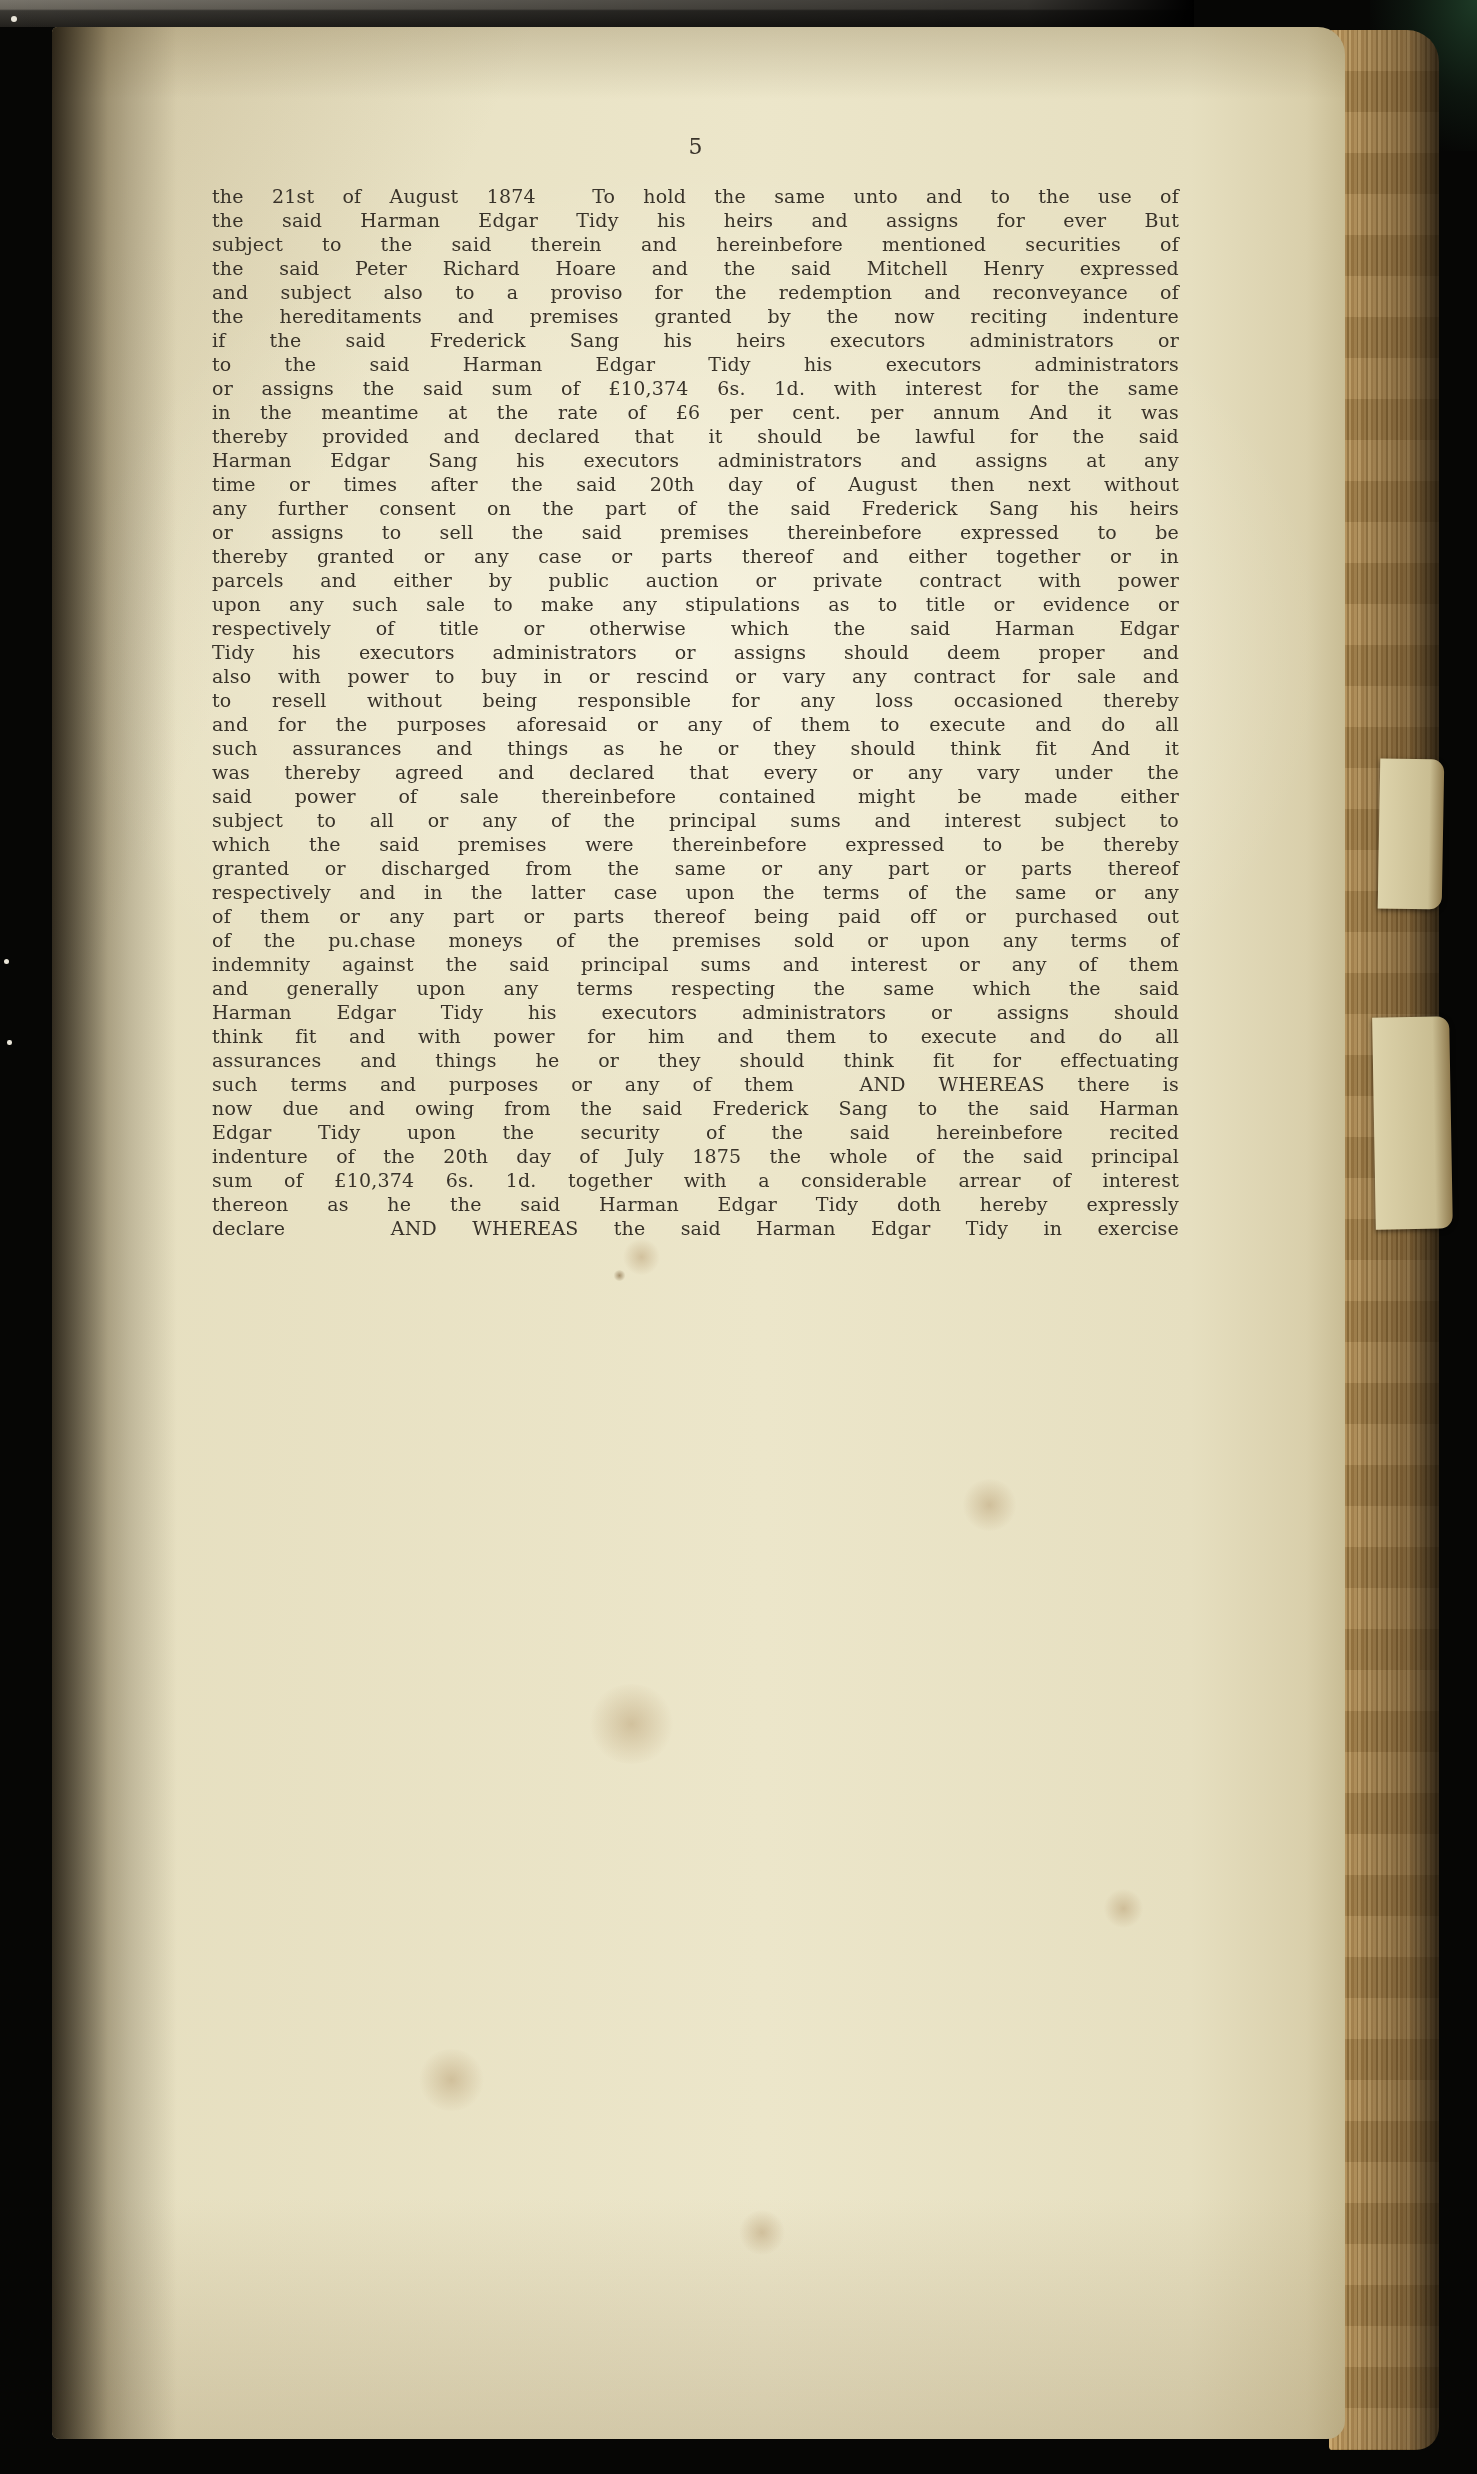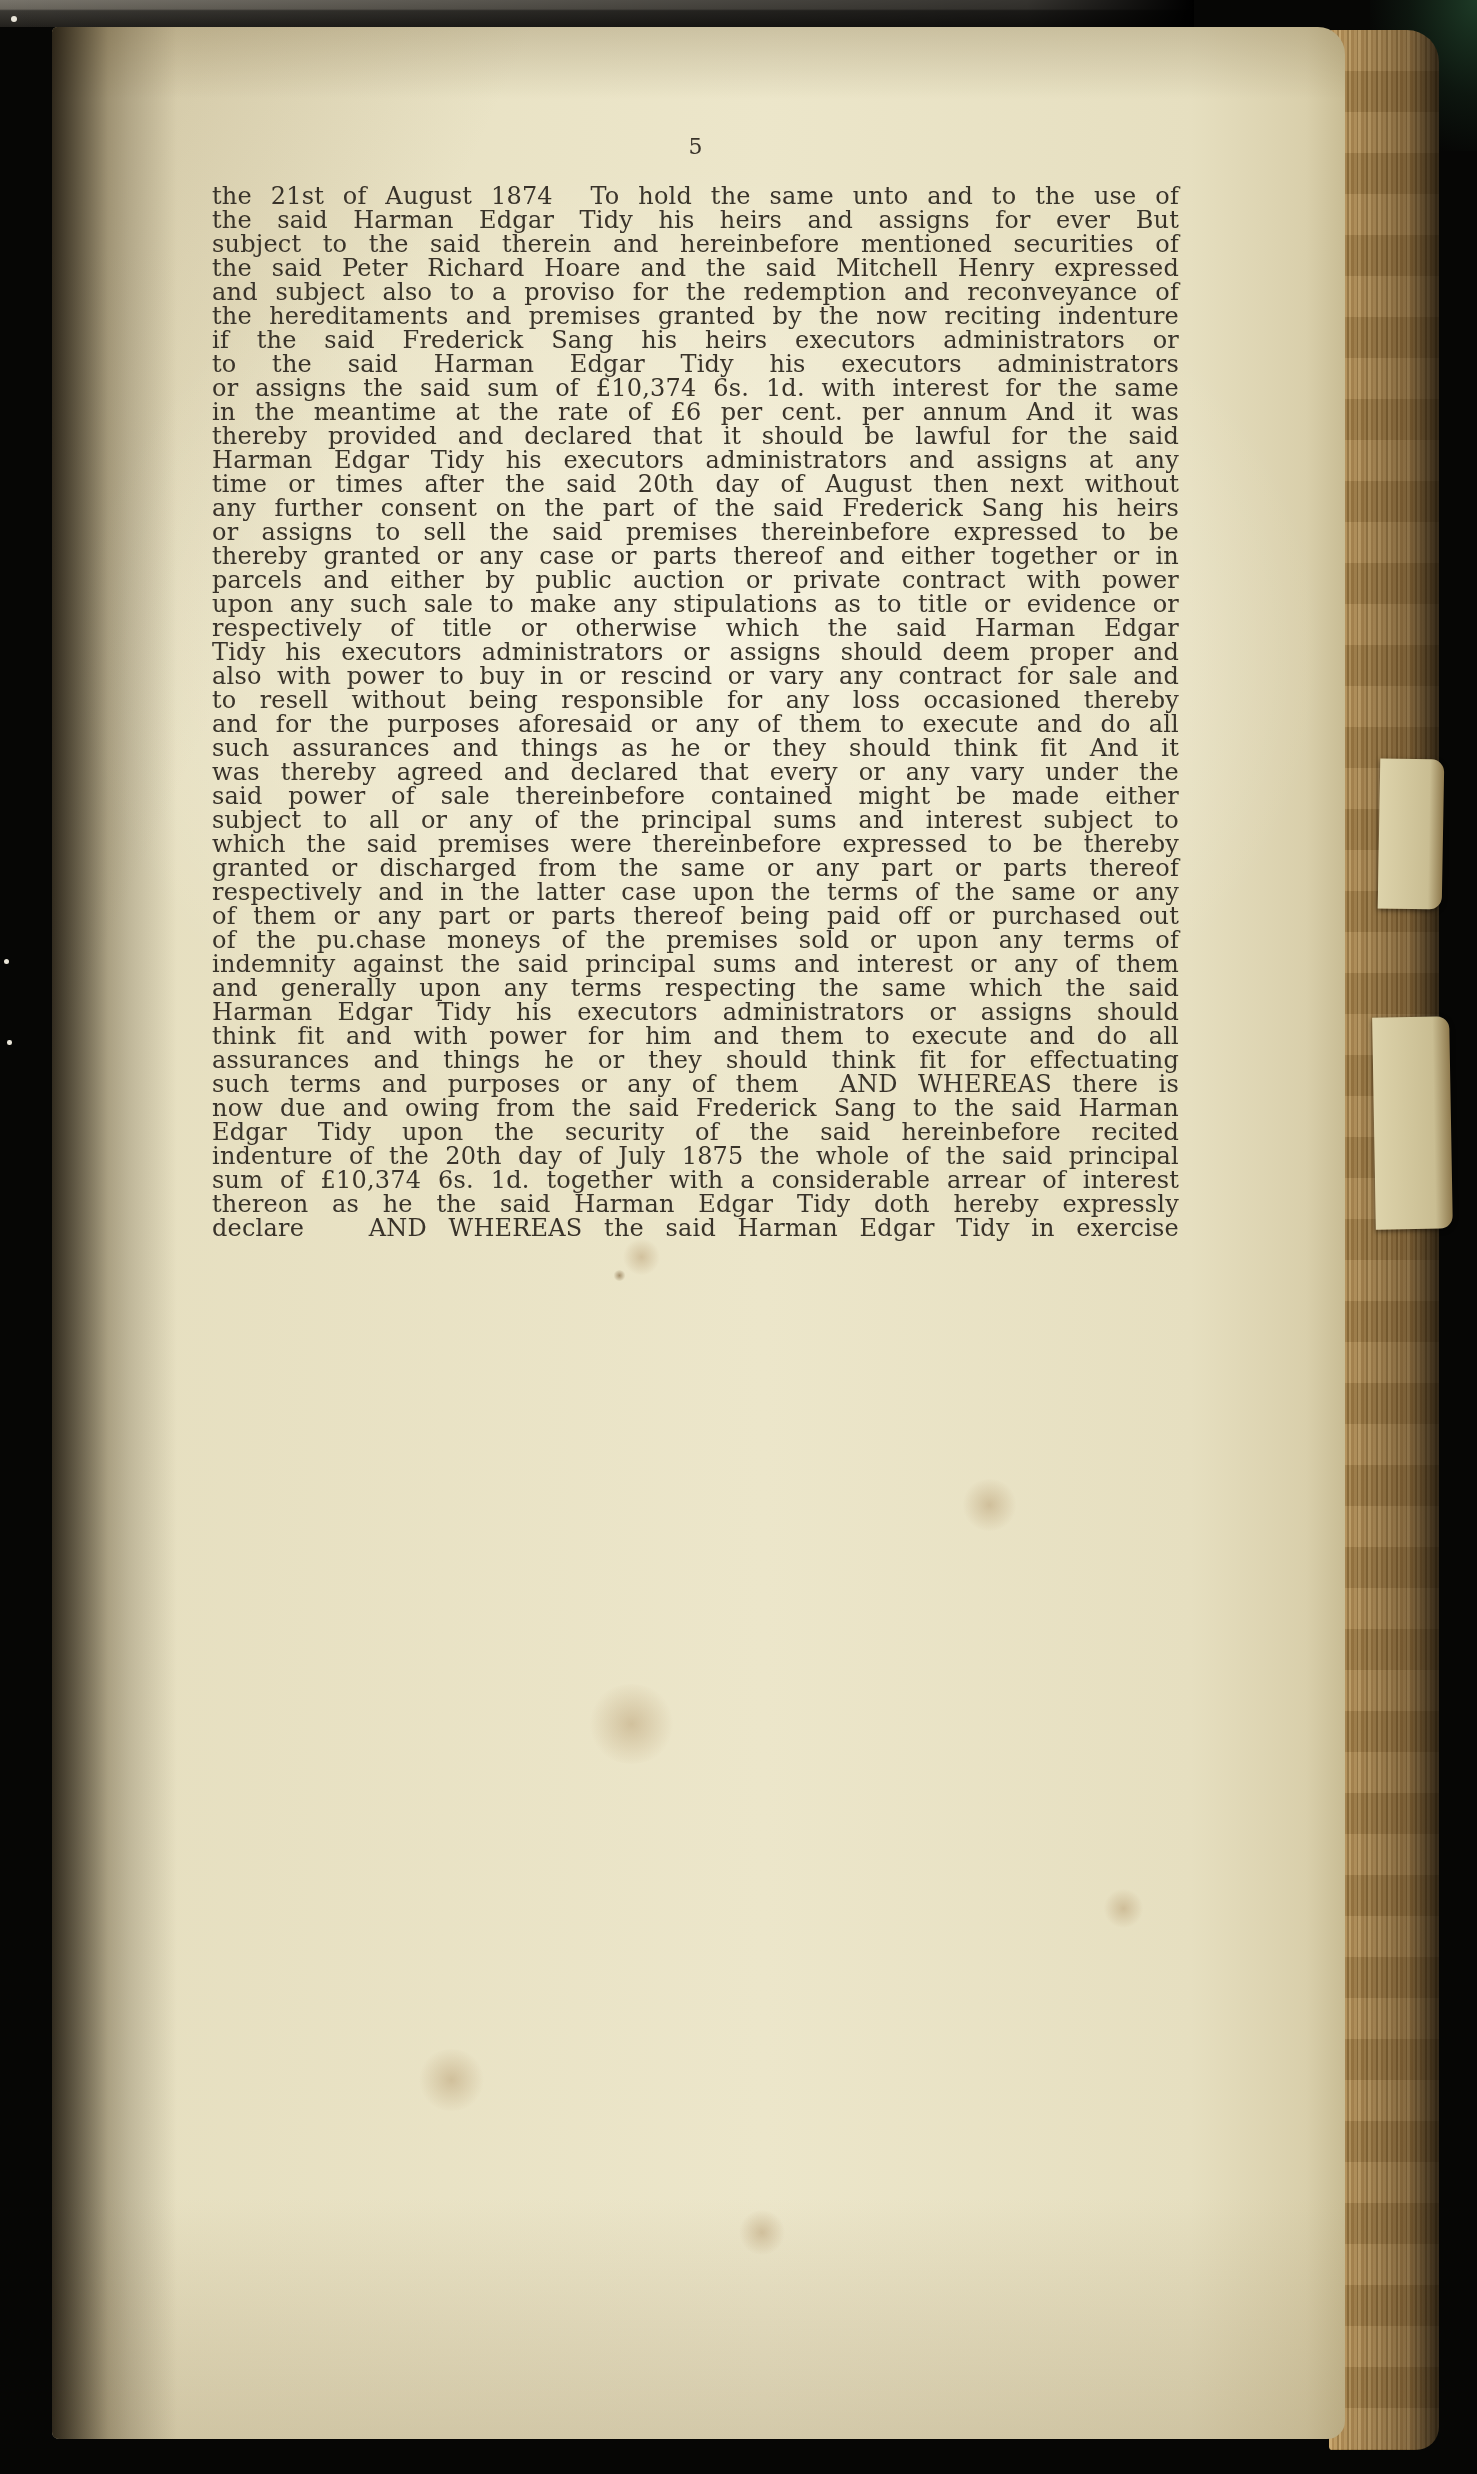--- a/index.html
+++ b/index.html
@@ -51,21 +51,21 @@
     position:absolute; left:0; top:0; width:125px; height:100%;
     border-radius:5.3px 0 0 7.1px;
     background:linear-gradient(90deg, rgba(22,16,8,0.85) 0%, rgba(70,56,32,0.35) 45%, rgba(70,56,32,0) 100%);
   }
   .page-number {
     position:absolute; left:160px; top:107px; width:967px;
     text-align:center; font-size:22px; color:var(--ink,#39332a);
   }
   .text-block {
     position:absolute; left:160px; top:157px; width:967px;
-    font-size:24px; line-height:24px; letter-spacing:0.2px; word-spacing:1.8px;
+    font-size:19px; line-height:24px; letter-spacing:0.2px; word-spacing:1.8px;
     color:var(--ink,#39332a);
   }
   .text-line { text-align:justify; text-align-last:justify; white-space:normal; }
   
   .fox { position:absolute; border-radius:50%;
     background:radial-gradient(circle, rgba(150,110,58,0.30) 0%, rgba(150,110,58,0) 70%); }
   .f1 { left:535px;  top:1657px; width:89px; height:80px; }
   .f2 { left:909px; top:1452px; width:57px;  height:52px; }
   .f3 { left:365px;  top:2022px; width:69px;  height:62px; }
   .f4 { left:686px;  top:2183px; width:48px;  height:45px; }
@@ -108,21 +108,21 @@
         <div class="text-line">the said Harman Edgar Tidy his heirs and assigns for ever But</div>
         <div class="text-line">subject to the said therein and hereinbefore mentioned securities of</div>
         <div class="text-line">the said Peter Richard Hoare and the said Mitchell Henry expressed</div>
         <div class="text-line">and subject also to a proviso for the redemption and reconveyance of</div>
         <div class="text-line">the hereditaments and premises granted by the now reciting indenture</div>
         <div class="text-line">if the said Frederick Sang his heirs executors administrators or</div>
         <div class="text-line">to the said Harman Edgar Tidy his executors administrators</div>
         <div class="text-line">or assigns the said sum of £10,374 6s. 1d. with interest for the same</div>
         <div class="text-line">in the meantime at the rate of £6 per cent. per annum And it was</div>
         <div class="text-line">thereby provided and declared that it should be lawful for the said</div>
-        <div class="text-line">Harman Edgar Tidy his executors administrators and assigns at any</div>
+        <div class="text-line">Harman Edgar Sang his executors administrators and assigns at any</div>
         <div class="text-line">time or times after the said 20th day of August then next without</div>
         <div class="text-line">any further consent on the part of the said Frederick Sang his heirs</div>
         <div class="text-line">or assigns to sell the said premises thereinbefore expressed to be</div>
         <div class="text-line">thereby granted or any case or parts thereof and either together or in</div>
         <div class="text-line">parcels and either by public auction or private contract with power</div>
         <div class="text-line">upon any such sale to make any stipulations as to title or evidence or</div>
         <div class="text-line">respectively of title or otherwise which the said Harman Edgar</div>
         <div class="text-line">Tidy his executors administrators or assigns should deem proper and</div>
         <div class="text-line">also with power to buy in or rescind or vary any contract for sale and</div>
         <div class="text-line">to resell without being responsible for any loss occasioned thereby</div>

